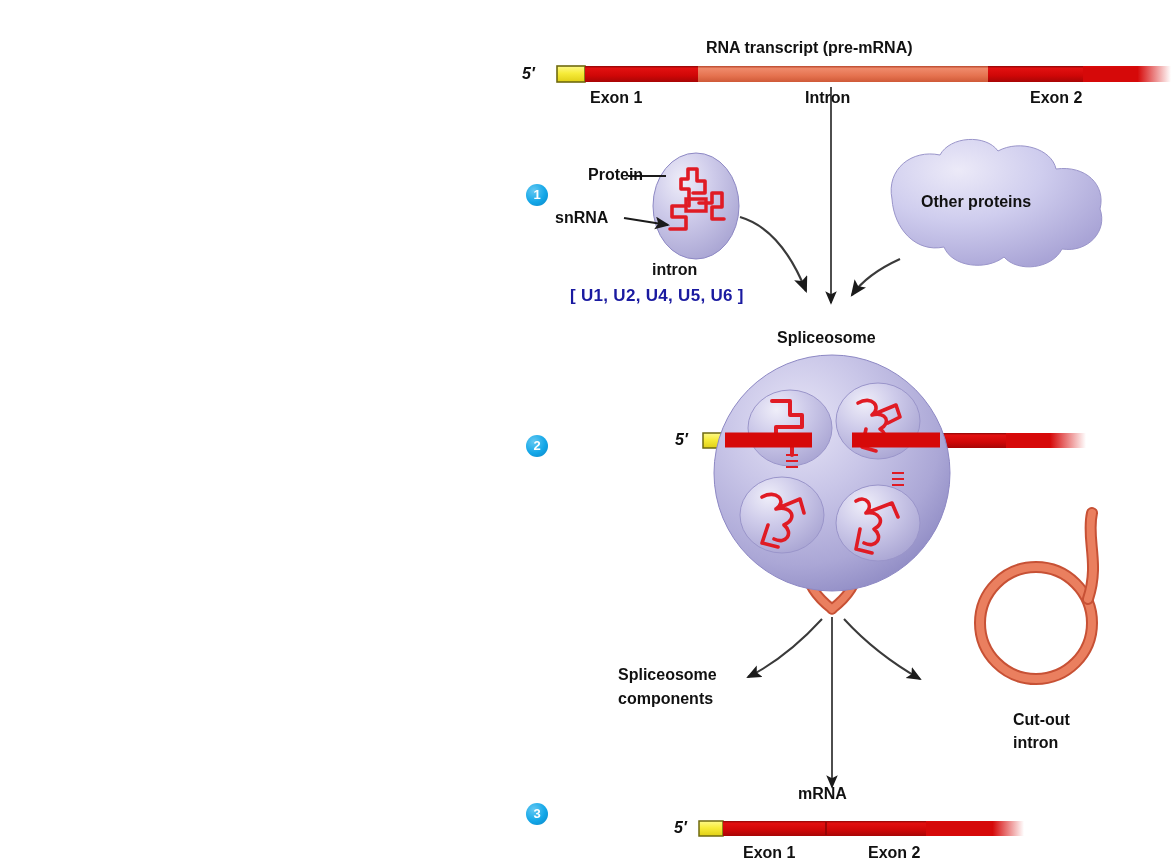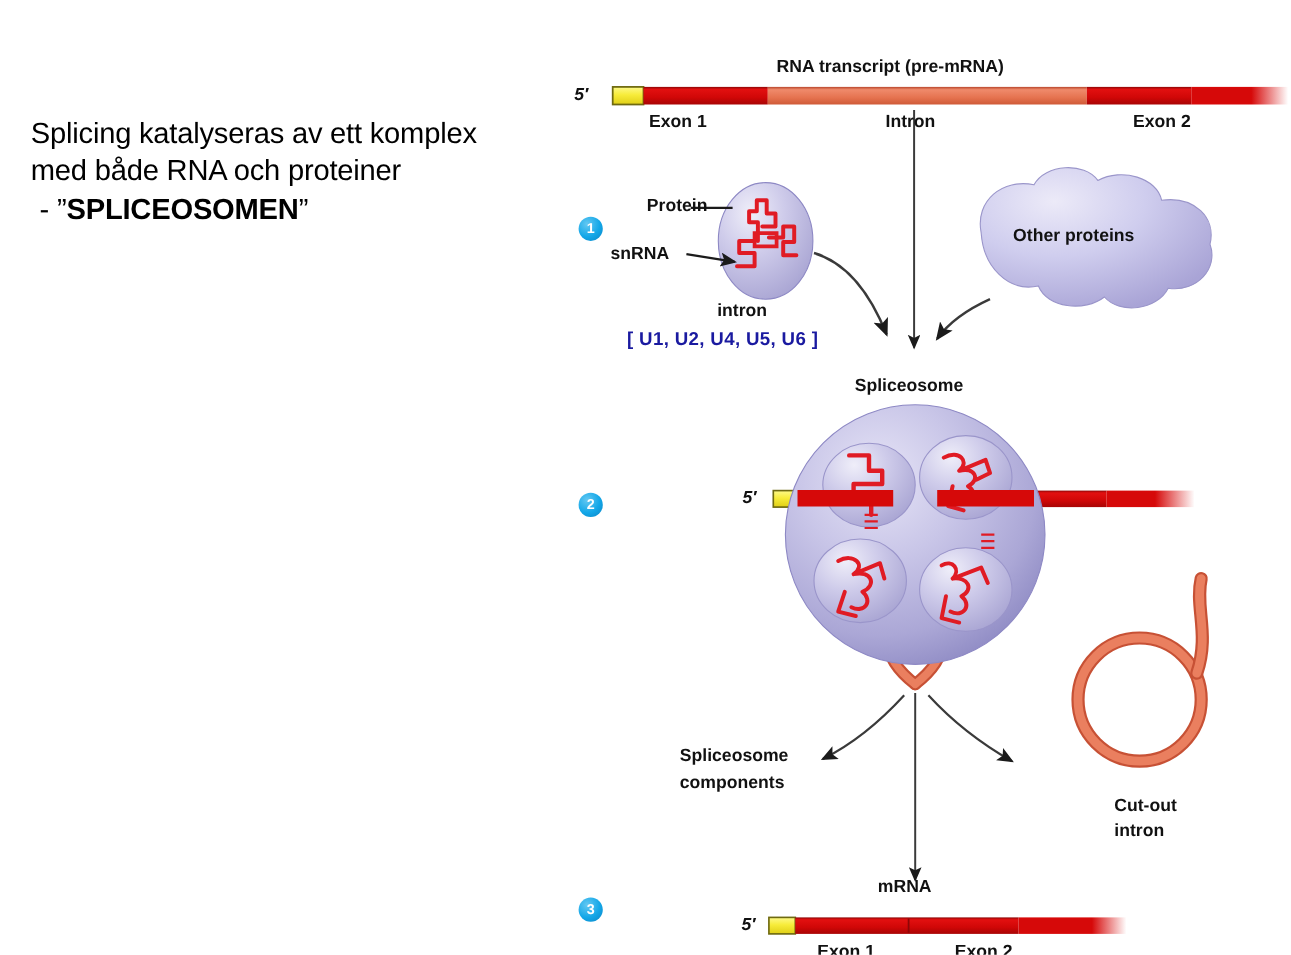--- a/index.html
+++ b/index.html
@@ -32,21 +32,21 @@
     color: #000;
     letter-spacing: -0.2px;
   }
   .caption .line3 { padding-left: 8px; }
   .caption b { font-weight: bold; }
 
   
   .figure {
     position: absolute;
     left: 500px;
-    top: 16px;
+    top: 3px;
     width: 674px;
     height: 723px;
     text-decoration: underline;
   }
   .figure svg { display: block; }
 
   .lbl {
     position: absolute;
     font-weight: bold;
     color: #111111;
@@ -66,25 +66,20 @@
     font-weight: bold;
     line-height: 22px;
     text-align: center;
   }
 </style>
 </head>
 <body>
 
 <div class="slide">
 
-  <div class="caption">
-    <div>Splicing katalyseras av ett komplex</div>
-    <div>med både RNA och proteiner</div>
-    <div class="line3"><span> - ”</span><b>SPLICEOSOMEN</b><span>”</span></div>
-  </div>
 
   <div class="figure">
 
     <svg width="674" height="868" viewBox="0 0 674 868">
       <defs>
         <linearGradient id="exonFadeTop" x1="0" y1="0" x2="1" y2="0">
           <stop offset="0%" stop-color="#d60909"></stop>
           <stop offset="62%" stop-color="#d60909"></stop>
           <stop offset="100%" stop-color="#d60909" stop-opacity="0"></stop>
         </linearGradient>

